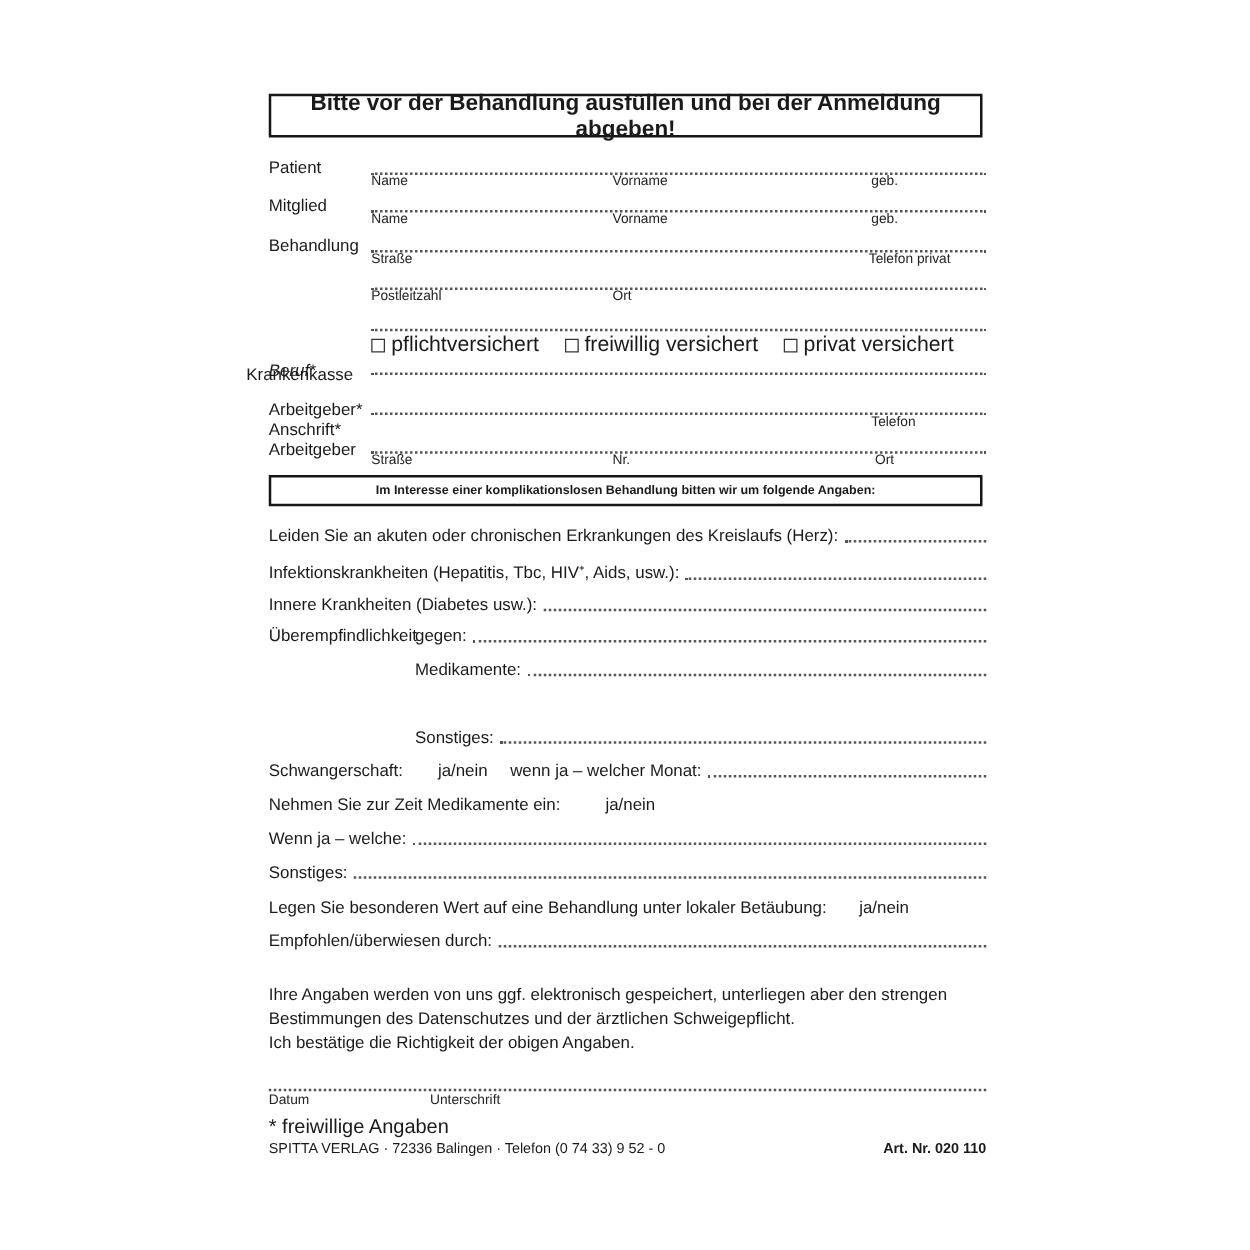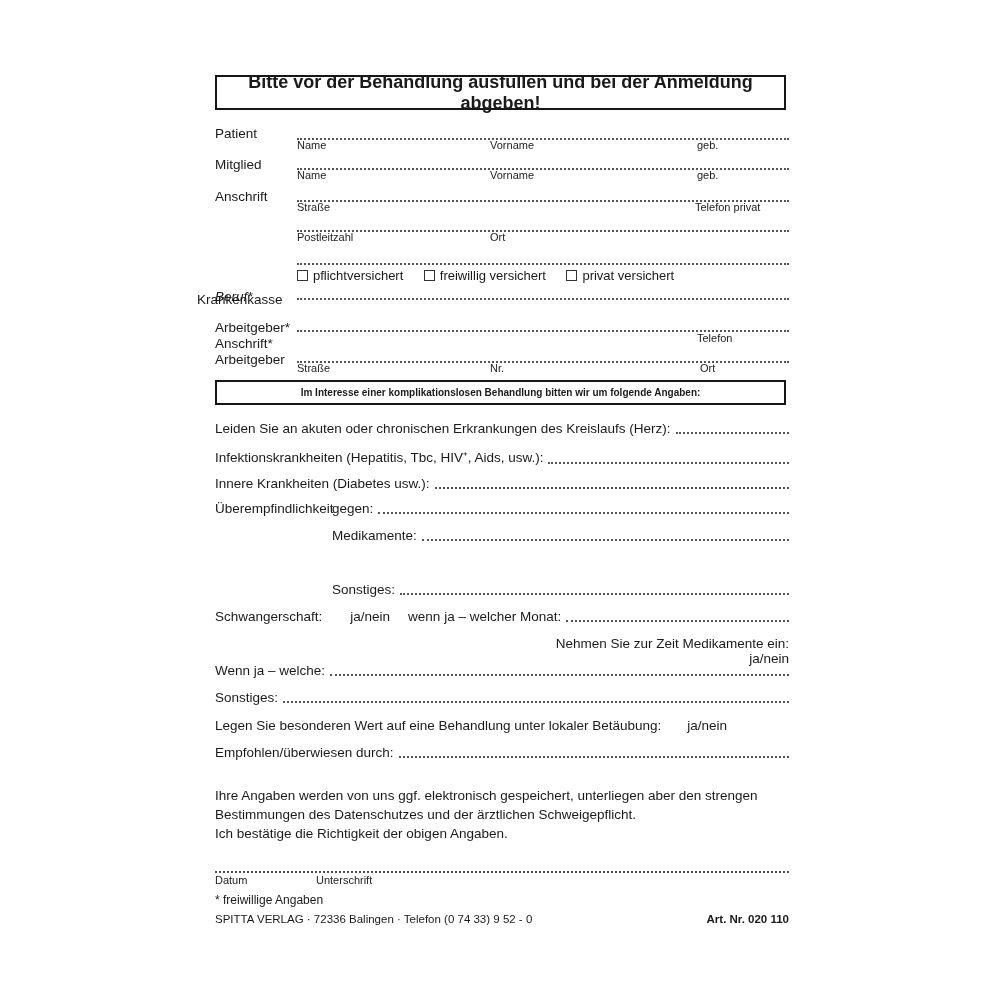--- a/index.html
+++ b/index.html
@@ -15,23 +15,23 @@
     display:flex; align-items:center; justify-content:center;
     font-weight:bold; text-align:center;
   }
   .dotline { border-bottom:2px dotted #555; }
   .qrow { display:flex; align-items:flex-end; }
   .qrow .dots { flex:1; border-bottom:2px dotted #555; margin:0 0 2px 5px; min-width:8px; }
   .cbox {
     display:inline-block; width:9px; height:9px; border:1.3px solid #333;
     background:#fff; margin-right:5px; vertical-align:-1px;
   }
-  .cbitem { font-size:13px; margin-right:16px; white-space:nowrap; }
+  .cbitem { font-size:17px; margin-right:16px; white-space:nowrap; }
   .notice { font-size:13.5px; line-height:19px; }
-  .small { font-size:12px; }
+  .small { font-size:16px; }
   .pubrow { display:flex; justify-content:space-between; font-size:11.5px; }
   .artnr { font-weight:bold; }
 </style>
 </head>
 <body>
 
 <div class="page">
 
   <div class="abs titlebox" style="top:75px; height:31px; font-size:18px;">
     <span>Bitte vor der Behandlung ausfüllen und bei der Anmeldung abgeben!</span>
@@ -42,21 +42,21 @@
   <span class="abs sub" style="left:297px; top:139px;">Name</span>
   <span class="abs sub" style="left:490px; top:139px;">Vorname</span>
   <span class="abs sub" style="left:697px; top:139px;">geb.</span>
 
   <span class="abs lbl" style="left:215px; top:157px;">Mitglied</span>
   <div class="abs dotline" style="left:297px; top:156px; width:492px; height:12px;"></div>
   <span class="abs sub" style="left:297px; top:169px;">Name</span>
   <span class="abs sub" style="left:490px; top:169px;">Vorname</span>
   <span class="abs sub" style="left:697px; top:169px;">geb.</span>
 
-  <span class="abs lbl" style="left:215px; top:189px;">Anschrift</span>
+  <span class="abs lbl" style="left:215px; top:189px;">Behandlung</span>
   <div class="abs dotline" style="left:297px; top:188px; width:492px; height:12px;"></div>
   <span class="abs sub" style="left:297px; top:201px;">Straße</span>
   <span class="abs sub" style="left:695px; top:201px;">Telefon privat</span>
 
   <div class="abs dotline" style="left:297px; top:218px; width:492px; height:12px;"></div>
   <span class="abs sub" style="left:297px; top:231px;">Postleitzahl</span>
   <span class="abs sub" style="left:490px; top:231px;">Ort</span>
 
   <span class="abs lbl" style="left:197px; top:254px;margin-top:38px;">Krankenkasse</span>
   <div class="abs dotline" style="left:297px; top:251px; width:492px; height:12px;"></div>
@@ -111,21 +111,21 @@
     <span class="dots"></span>
   </div>
 
   <div class="abs qrow" style="left:215px; top:609px; width:574px;">
     <span class="lbl">Schwangerschaft:</span>
     <span class="lbl" style="margin-left:28px;">ja/nein</span>
     <span class="lbl" style="margin-left:18px;">wenn ja – welcher Monat:</span>
     <span class="dots"></span>
   </div>
 
-  <div class="abs qrow" style="left:215px; top:636px; width:574px;flex-direction:column;">
+  <div class="abs qrow" style="left:215px; top:636px; width:574px;">
     <span class="lbl">Nehmen Sie zur Zeit Medikamente ein:</span>
     <span class="lbl" style="margin-left:36px;">ja/nein</span>
   </div>
 
   <div class="abs qrow" style="left:215px; top:663px; width:574px;">
     <span class="lbl">Wenn ja – welche:</span>
     <span class="dots"></span>
   </div>
 
   <div class="abs qrow" style="left:215px; top:690px; width:574px;">
@@ -144,21 +144,21 @@
   </div>
 
   <div class="abs notice" style="left:215px; top:786px; width:574px;">
     <div>Ihre Angaben werden von uns ggf. elektronisch gespeichert, unterliegen aber den strengen</div>
     <div>Bestimmungen des Datenschutzes und der ärztlichen Schweigepflicht.</div>
     <div>Ich bestätige die Richtigkeit der obigen Angaben.</div>
   </div>
 
   <div class="abs dotline" style="left:215px; top:859px; width:574px; height:12px;"></div>
   <span class="abs sub" style="left:215px; top:874px;">Datum</span>
-  <span class="abs sub" style="left:316px; top:874px;">Unterschrift</span>
+  <span class="abs sub" style="left:344px; top:874px;">Unterschrift</span>
 
   <span class="abs small" style="left:215px; top:893px;">* freiwillige Angaben</span>
 
   <div class="abs pubrow" style="left:215px; top:913px; width:574px;">
     <span>SPITTA VERLAG · 72336 Balingen · Telefon (0 74 33) 9 52 - 0</span>
     <span class="artnr">Art. Nr. 020 110</span>
   </div>
 
 </div>
 

